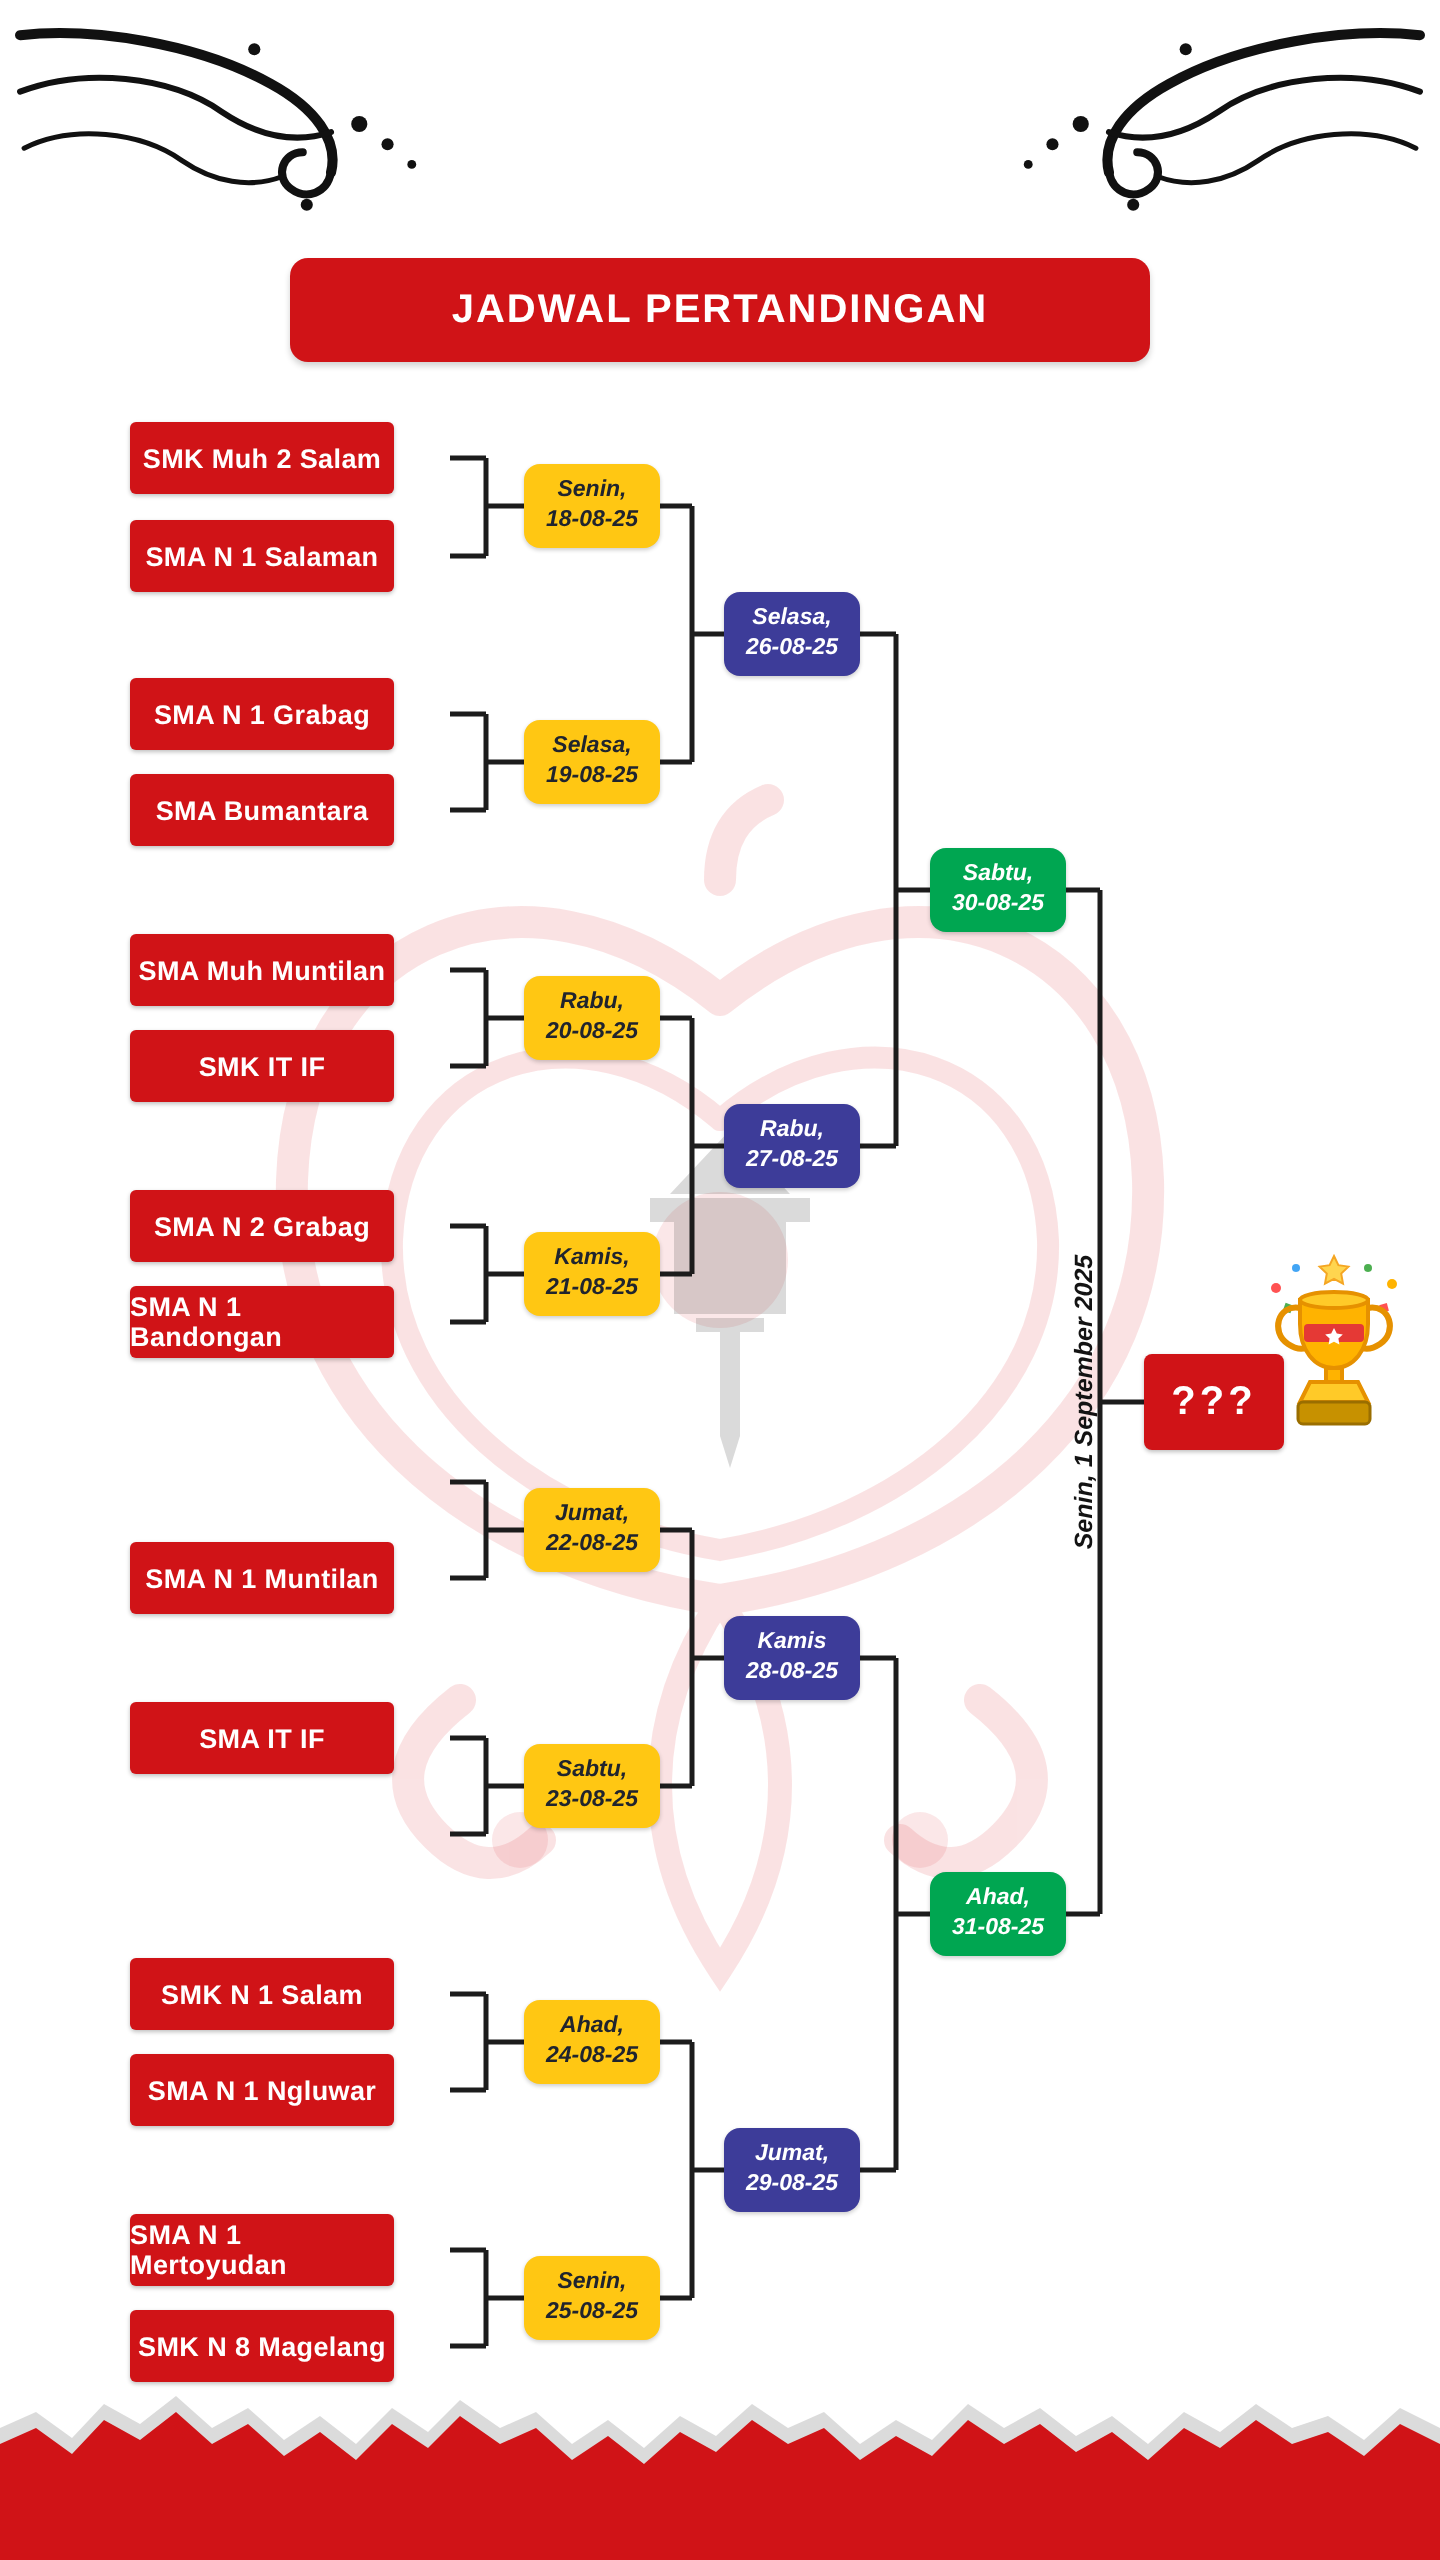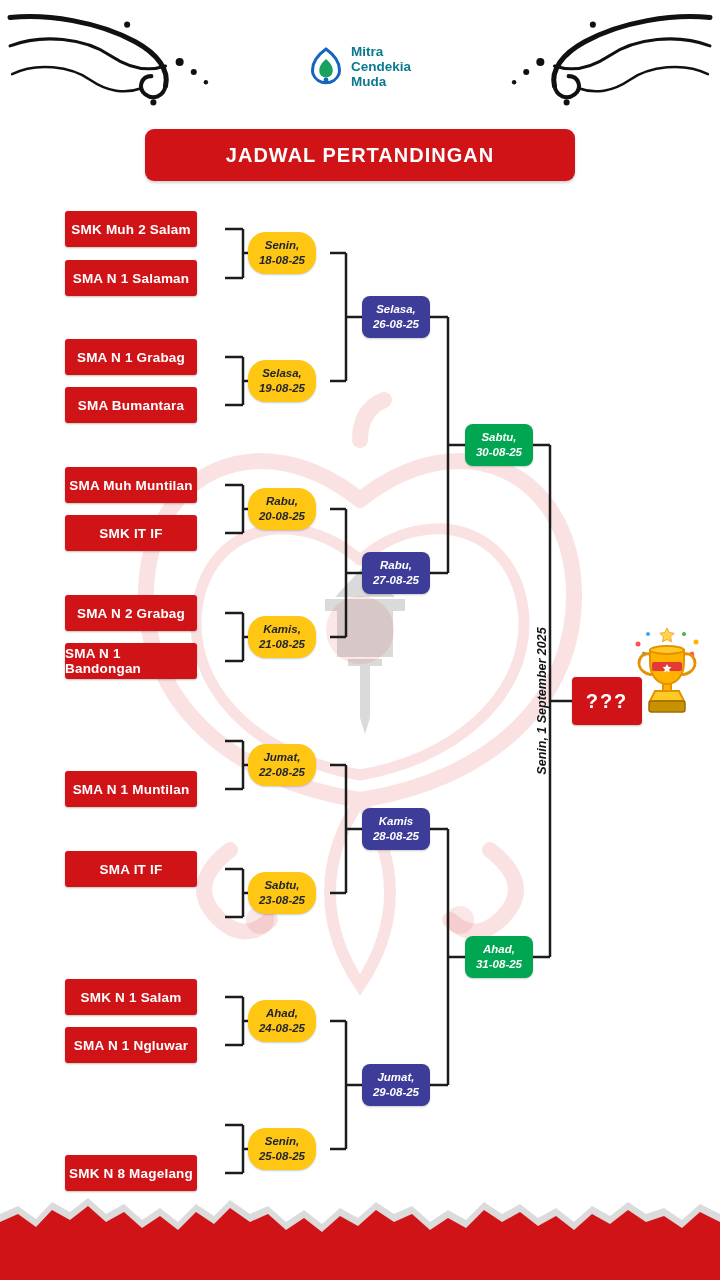--- a/index.html
+++ b/index.html
@@ -26,21 +26,21 @@
   
   .lines{position:absolute;left:0;top:0;pointer-events:none;}
   .team{position:absolute;left:65px;width:132px;height:36px;background:var(--red,#d01317);
         color:#fff;display:flex;align-items:center;justify-content:center;font-size:13.5px;
         font-weight:600;border-radius:3px;letter-spacing:.2px;
         box-shadow:0 1px 2px rgba(0,0,0,.25);}
   .badge{position:absolute;width:68px;height:42px;border-radius:8px;display:flex;
         flex-direction:column;align-items:center;justify-content:center;font-style:italic;
         font-size:11.5px;line-height:1.3;font-weight:600;
         box-shadow:0 1px 2px rgba(0,0,0,.2);}
-  .badge.yellow{left:248px;background:var(--yellow,#ffc713);color:#20242e;border-radius:18px;}
+  .badge.yellow{left:262px;background:var(--yellow,#ffc713);color:#20242e;}
   .badge.blue{left:362px;background:var(--blue,#3d3c99);color:#fff;}
   .badge.green{left:465px;background:var(--green,#00a651);color:#fff;}
 
   .final-box{position:absolute;left:572px;top:677px;width:70px;height:48px;
         background:var(--red,#d01317);color:#fff;display:flex;align-items:center;
         justify-content:center;font-weight:800;font-size:20px;letter-spacing:2px;
         border-radius:4px;box-shadow:0 1px 2px rgba(0,0,0,.25);}
   .final-label{position:absolute;left:458px;top:693px;width:170px;height:16px;
         transform:rotate(-90deg);font-style:italic;font-size:12.5px;color:#131313;
         text-align:center;white-space:nowrap;font-weight:600;}
@@ -102,32 +102,20 @@
     </g>
     <g fill="#111">
       <circle cx="172" cy="50" r="4"></circle>
         <circle cx="186" cy="60" r="3"></circle>
       <circle cx="198" cy="70" r="2.2"></circle>
         <circle cx="146" cy="90" r="3"></circle>
       <circle cx="120" cy="13" r="3"></circle>
     </g>
   </svg>
 
-  <div class="logo">
-    <svg width="34" height="40" viewBox="0 0 34 40">
-      <path d="M17 2 C6 10 2 18 4 27 a14 14 0 0 0 26 0 C32 18 28 10 17 2 Z" fill="none" stroke="#1565c0" stroke-width="3"></path>
-      <path d="M17 12 C11 17 9 22 11 27 a7 7 0 0 0 12 0 C25 22 23 17 17 12 Z" fill="#19a15f"></path>
-      <circle cx="17" cy="33" r="2.4" fill="#1565c0"></circle>
-    </svg>
-    <div class="logo-text">
-      <div>Mitra</div>
-      <div>Cendekia</div>
-      <div>Muda</div>
-    </div>
-  </div>
 
   <div class="title-banner">JADWAL PERTANDINGAN</div>
 
   <svg class="lines" width="720" height="1280" viewBox="0 0 720 1280">
     <path fill="none" stroke="#1c1c1c" stroke-width="2.5" d="
       M225 229 H243 M225 278 H243 M243 229 V278 M243 253 H262
       M225 357 H243 M225 405 H243 M243 357 V405 M243 381 H262
       M225 485 H243 M225 533 H243 M243 485 V533 M243 509 H262
       M225 613 H243 M225 661 H243 M243 613 V661 M243 637 H262
       M225 741 H243 M225 789 H243 M243 741 V789 M243 765 H262
@@ -148,20 +136,21 @@
   <div class="team" style="top:339px">SMA N 1 Grabag</div>
   <div class="team" style="top:387px">SMA Bumantara</div>
   <div class="team" style="top:467px">SMA Muh Muntilan</div>
   <div class="team" style="top:515px">SMK IT IF</div>
   <div class="team" style="top:595px">SMA N 2 Grabag</div>
   <div class="team" style="top:643px">SMA N 1 Bandongan</div>
   <div class="team" style="top:771px">SMA N 1 Muntilan</div>
   <div class="team" style="top:851px">SMA IT IF</div>
   <div class="team" style="top:979px">SMK N 1 Salam</div>
   <div class="team" style="top:1027px">SMA N 1 Ngluwar</div>
+  <div class="team" style="top:1107px">SMA N 1 Mertoyudan</div>
   <div class="team" style="top:1155px">SMK N 8 Magelang</div>
 
   <div class="badge yellow" style="top:232px">
     <span>Senin,</span>
     <span>18-08-25</span>
   </div>
   <div class="badge yellow" style="top:360px">
     <span>Selasa,</span>
     <span>19-08-25</span>
   </div>

